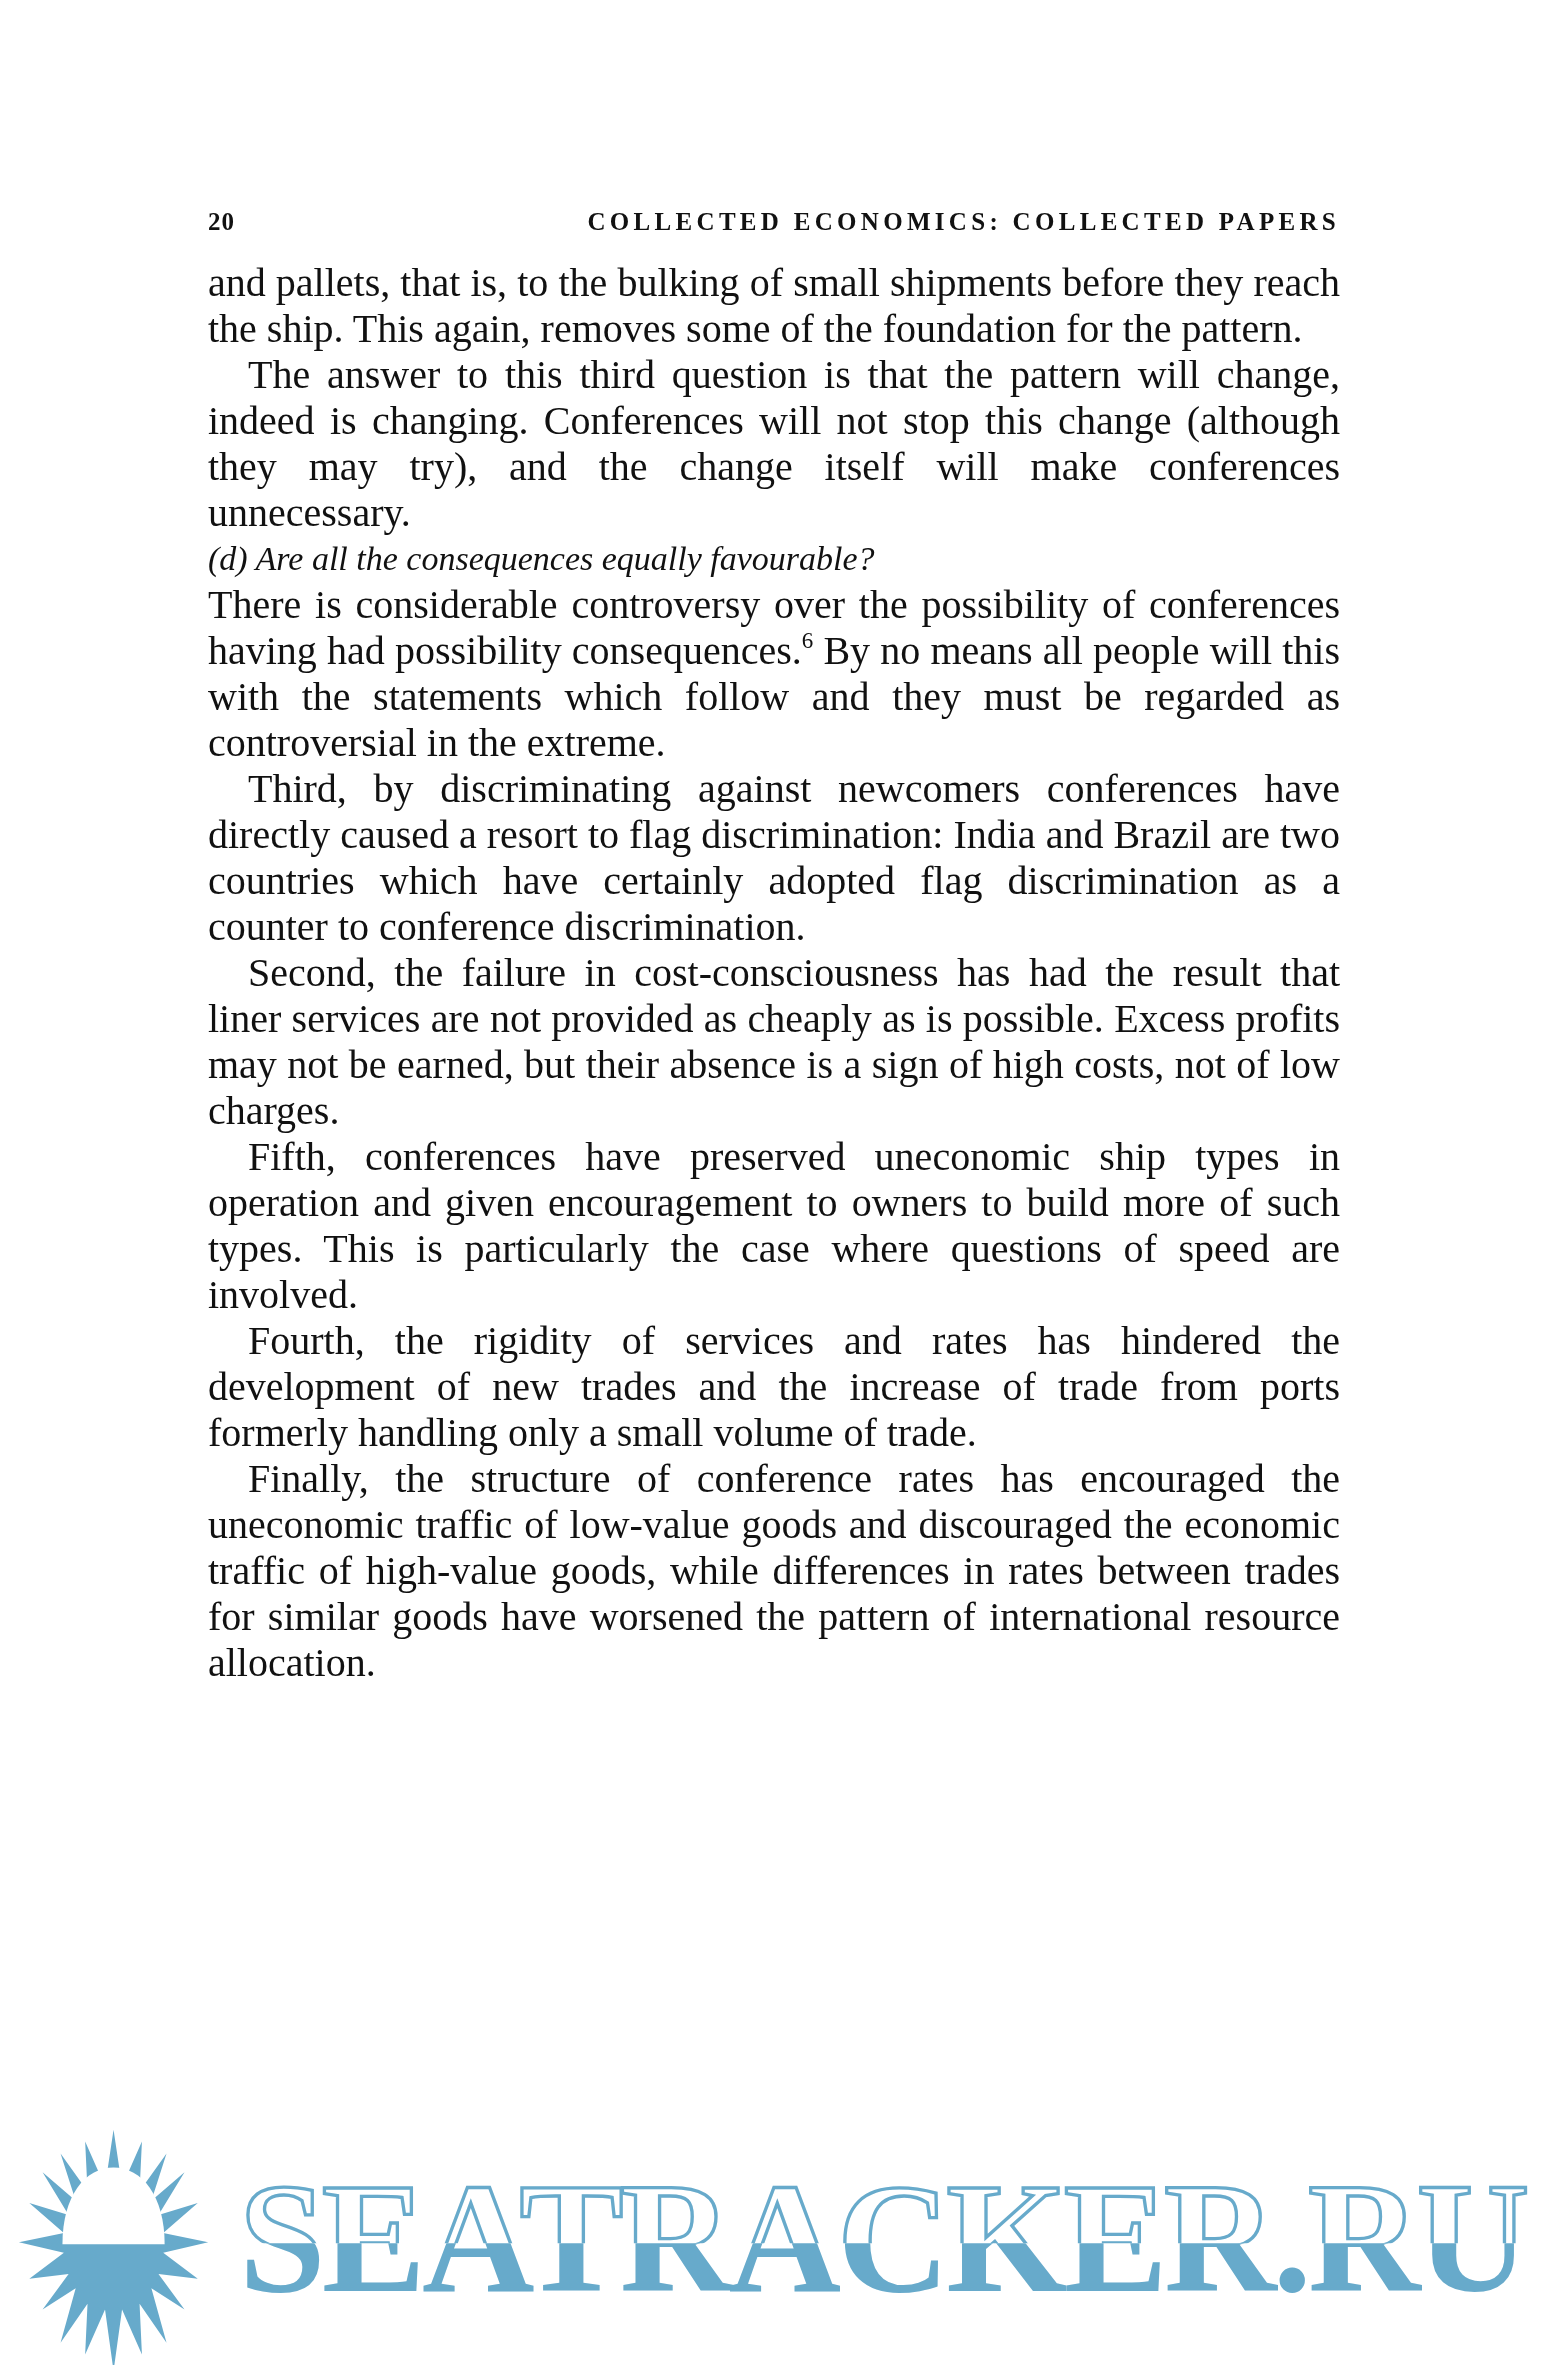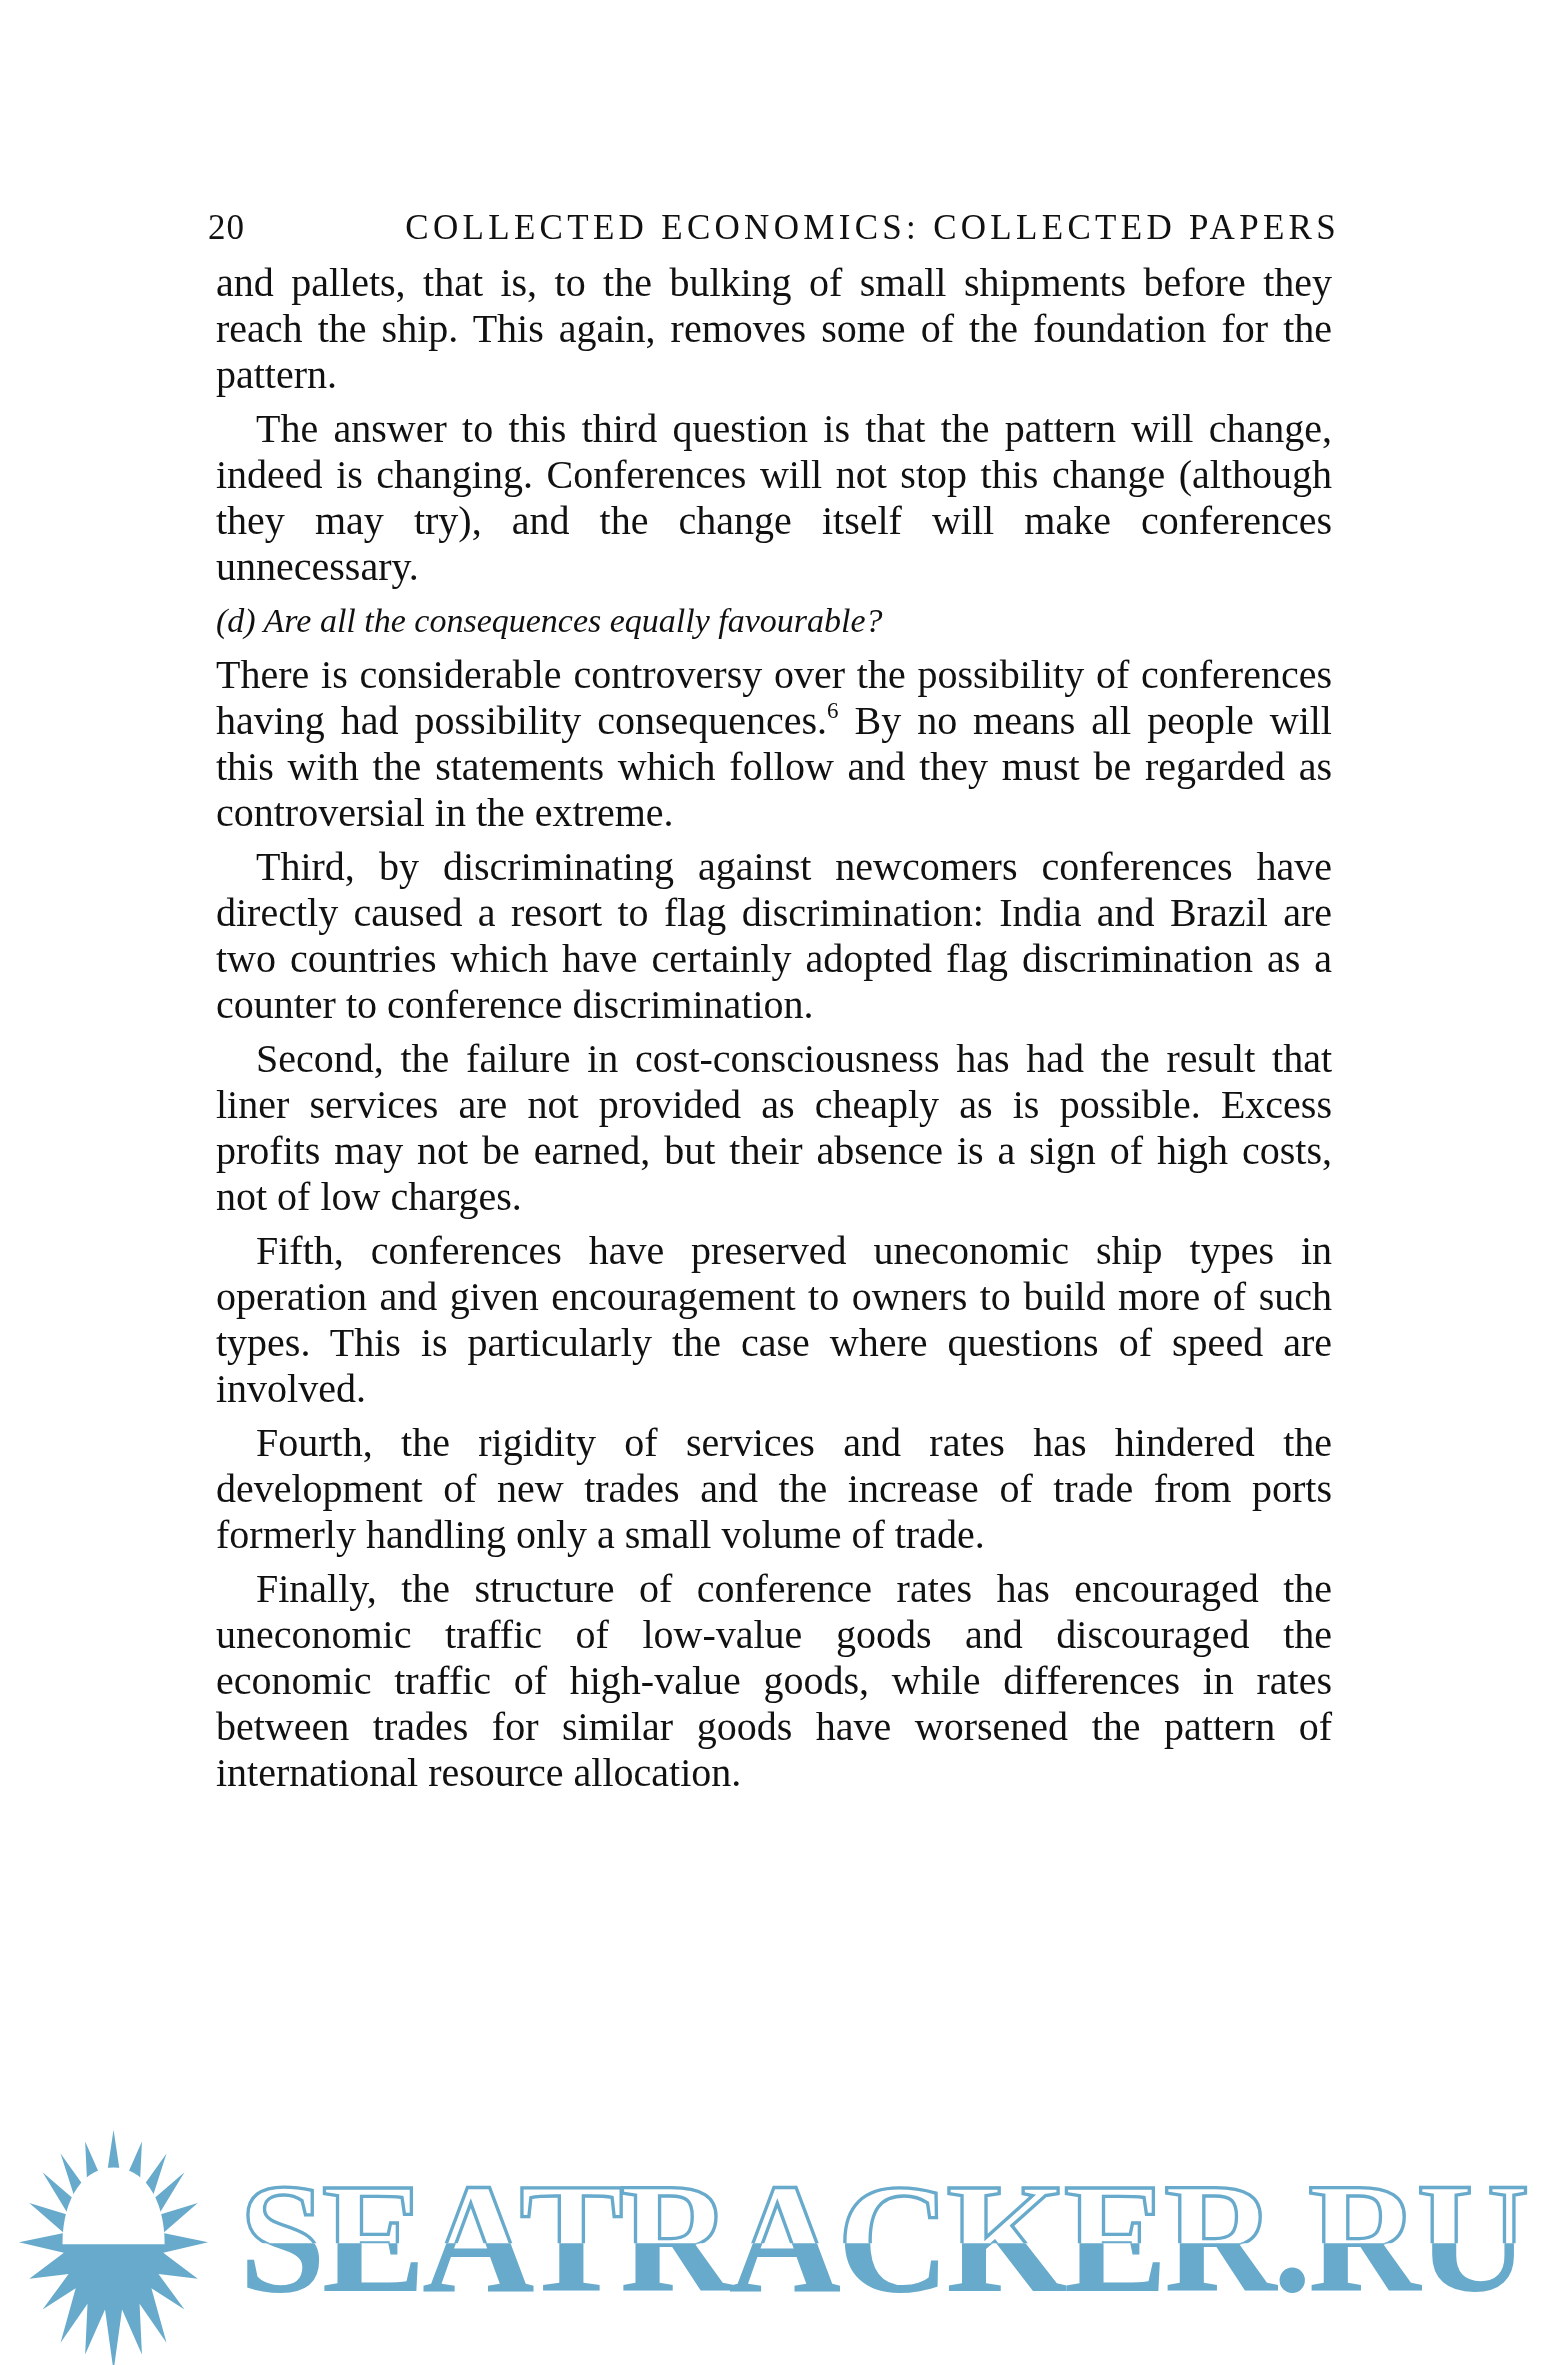--- a/index.html
+++ b/index.html
@@ -18,36 +18,36 @@
     .page {
       position: absolute;
       left: 208px;
       top: 208px;
       width: 1132px;
     }
     .running-head {
       display: flex;
       justify-content: space-between;
       align-items: baseline;
-      font-size: 35px;
+      font-size: 25px;
       letter-spacing: 4.3px;
-      font-weight: normal;
+      font-weight: bold;
       height: 43px;
       margin-bottom: 8.5px;
     }
     .running-head .page-number {
       letter-spacing: 0.9px;
     }
     .body-text {
       font-size: 40px;
       line-height: 46px;
       text-align: justify;
     }
     .body-text p {
-      margin: 8px;
+      margin: 0;
     }
     .body-text p.indent {
       text-indent: 40px;
     }
     .section-heading {
       margin: 24.6px 0 0 0;
       font-style: italic;
       font-size: 34px;
       line-height: 46px;
     }

